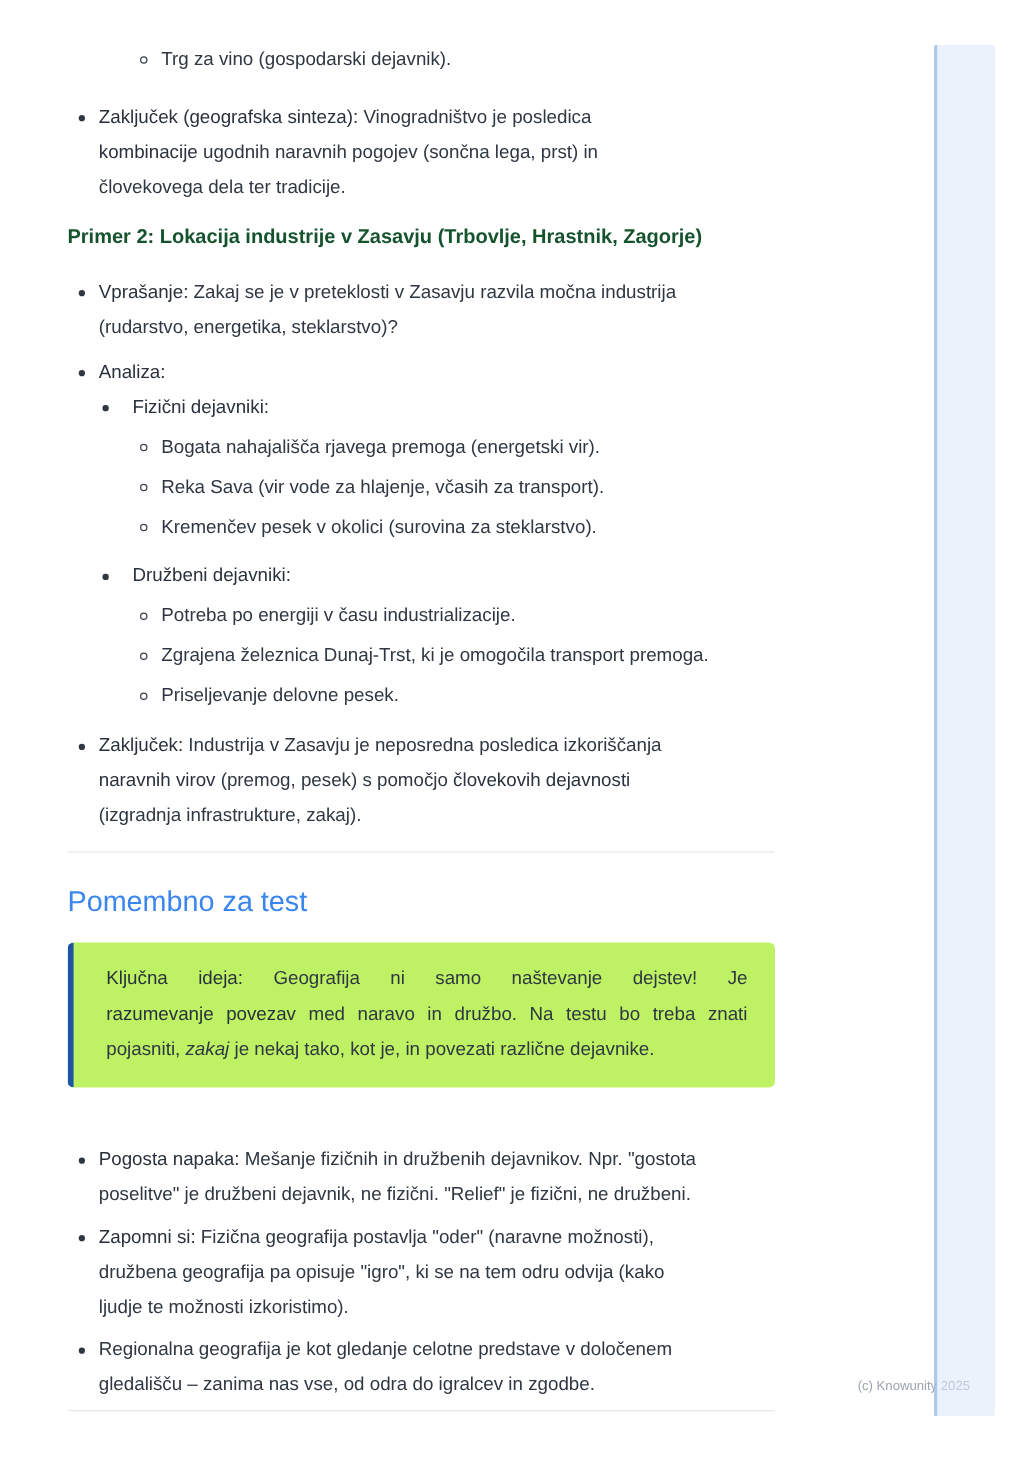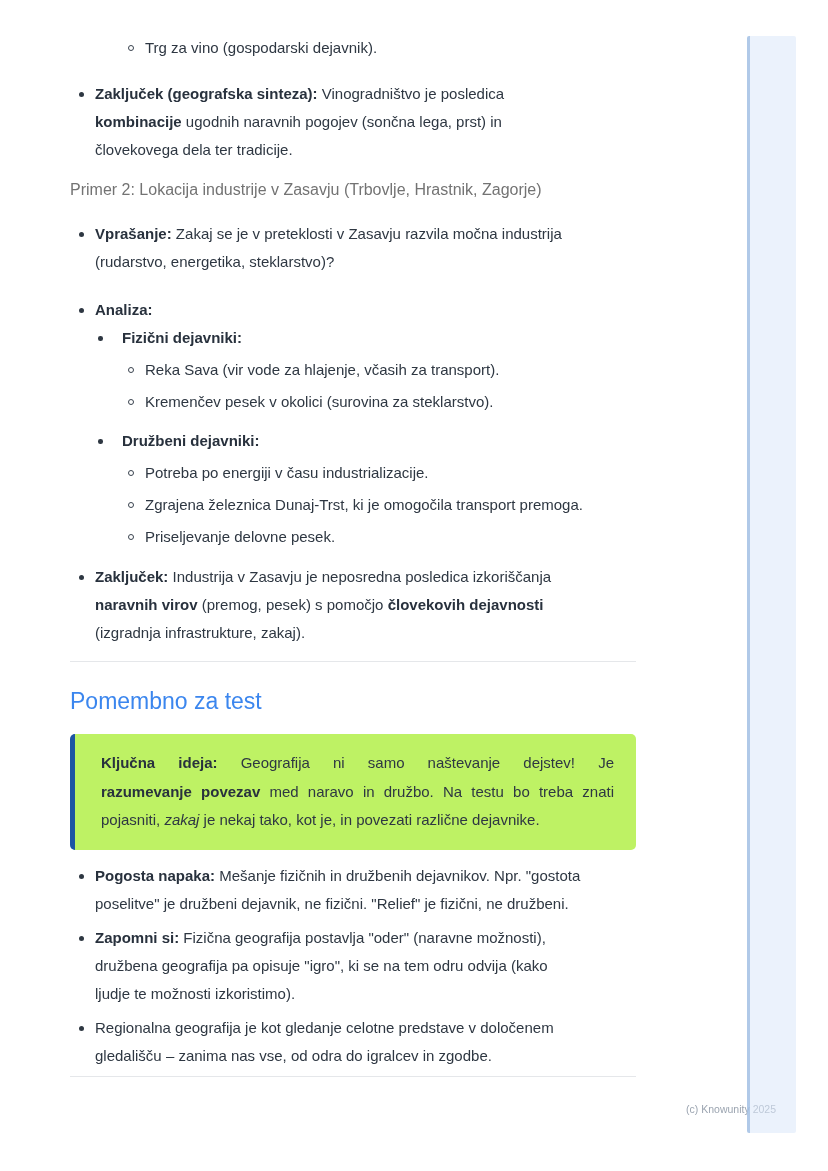--- a/index.html
+++ b/index.html
@@ -6,28 +6,28 @@
     margin: 0; padding: 0;
     width: 828px; height: 1171px;
     background: #ffffff;
     font-family: "Liberation Sans", sans-serif;
     color: #2e3742;
     position: relative;
     overflow: hidden;
   }
   .content {
     position: absolute;
-    left: 70px; top: 0;
+    left: 54px; top: 0;
     width: 566px;
     padding-top: 34px;
     font-size: 15px;
     line-height: 28px;
   }
   .tl { white-space: nowrap; }
-  b { font-weight: bold; color: #28313d; }
+  b { font-weight: normal; color: #28313d; }
   i { font-style: italic; }
 
   
   .li { position: relative; }
   .l1 { padding-left: 25px; margin-bottom: 14px; }
   .l1 > .dot {
     position: absolute; left: 9px; top: 12px;
     width: 5px; height: 5px; border-radius: 50%;
     background: #2e3742;
   }
@@ -43,44 +43,44 @@
     position: absolute; left: 0; top: 10.5px;
     width: 4px; height: 4px;
     border: 1.6px solid #3a434f; border-radius: 50%;
     background: transparent;
   }
   .circ-group { margin-top: 4px; }
   .circ-group .l3 { margin-bottom: 4px; }
   .grp2 { margin-top: 11px; }
 
   .h3 {
-    font-weight: normal; font-size: 16px; line-height: 24px;
-    color: #737373; margin: 6px 0 18px 0; white-space: nowrap;
-  }
-  .q-item { margin-bottom: 20px; }
+    font-weight: bold; font-size: 16px; line-height: 24px;
+    color: #14532d; margin: 6px 0 18px 0; white-space: nowrap;
+  }
+  .q-item { margin-bottom: 8px; }
   .analysis-item { margin-bottom: 12px; }
 
   .divider {
     border: none; border-top: 1px solid #e5e7ea;
     margin: 8px 0 0 0; height: 0;
   }
   .h2 {
     font-weight: normal; font-size: 23px; line-height: 30px;
     color: #3b86ee; margin: 24px 0 0 0; white-space: nowrap;
   }
   .callout {
     margin-top: 18px;
     background: #bef264;
     border-left: 5px solid #1d55a3;
     border-radius: 5px;
     padding: 15px 22px 15px 26px;
     line-height: 28.5px;
   }
   .callout .just { text-align: justify; text-align-last: justify; }
-  .notes { margin-top: 12px; }
+  .notes { margin-top: 44px; }
   .notes .l1 { margin-bottom: 6px; }
   .bottom-divider { margin-top: 6px; }
 
   .footer {
     position: absolute;
     top: 1102px; right: 52px;
     font-size: 10.5px; line-height: 14px;
     color: #9ba4b0;
     z-index: 1;
   }
@@ -123,20 +123,24 @@
     <span class="dot"></span>
     <div class="tl"><b>Analiza:</b></div>
 
     <div class="li l2h">
       <span class="dot"></span>
       <div class="tl"><b>Fizični dejavniki:</b></div>
     </div>
     <div class="circ-group">
       <div class="li l3">
         <span class="circle"></span>
+        <div class="tl"><span>Bogata nahajališča rjavega premoga (energetski vir).</span></div>
+      </div>
+      <div class="li l3">
+        <span class="circle"></span>
         <div class="tl"><span>Reka Sava (vir vode za hlajenje, včasih za transport).</span></div>
       </div>
       <div class="li l3">
         <span class="circle"></span>
         <div class="tl"><span>Kremenčev pesek v okolici (surovina za steklarstvo).</span></div>
       </div>
     </div>
 
     <div class="li l2h grp2">
       <span class="dot"></span>

